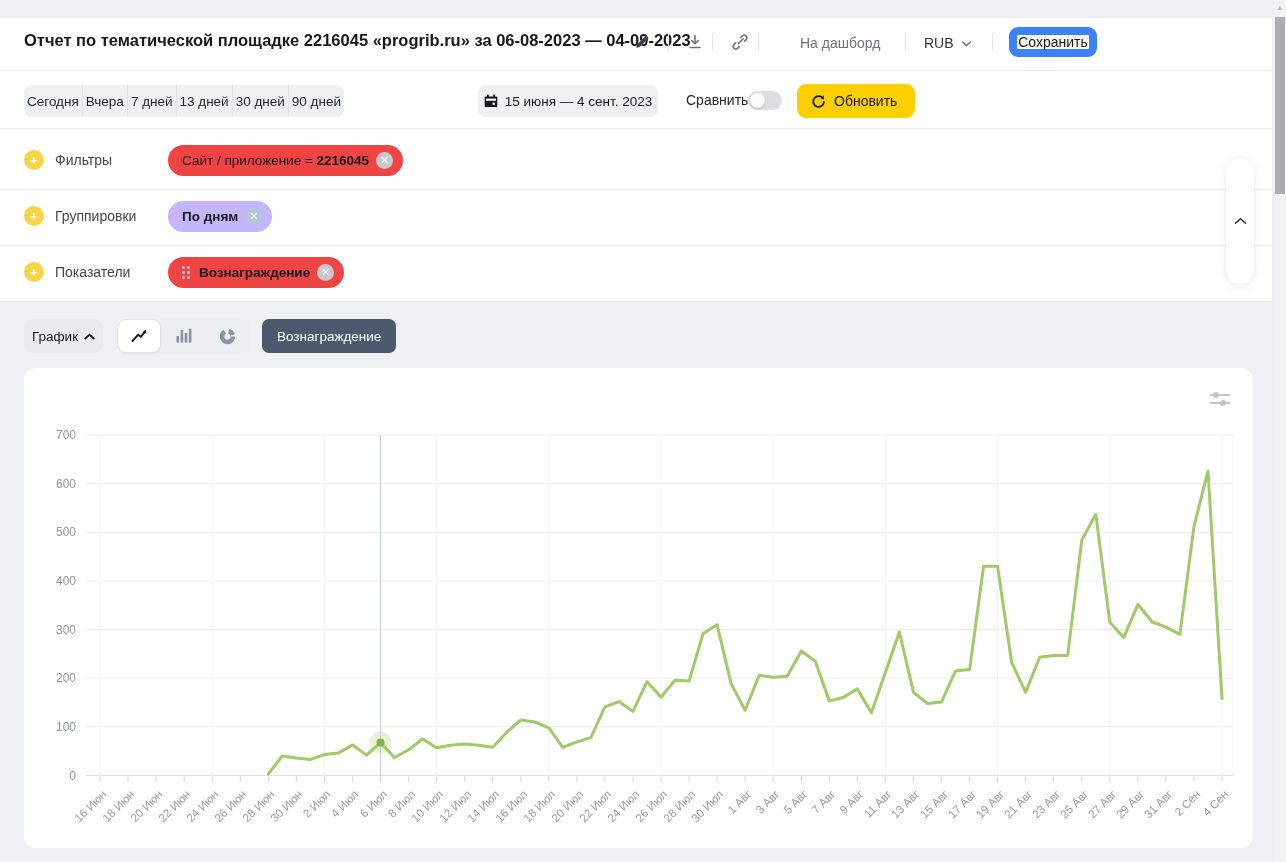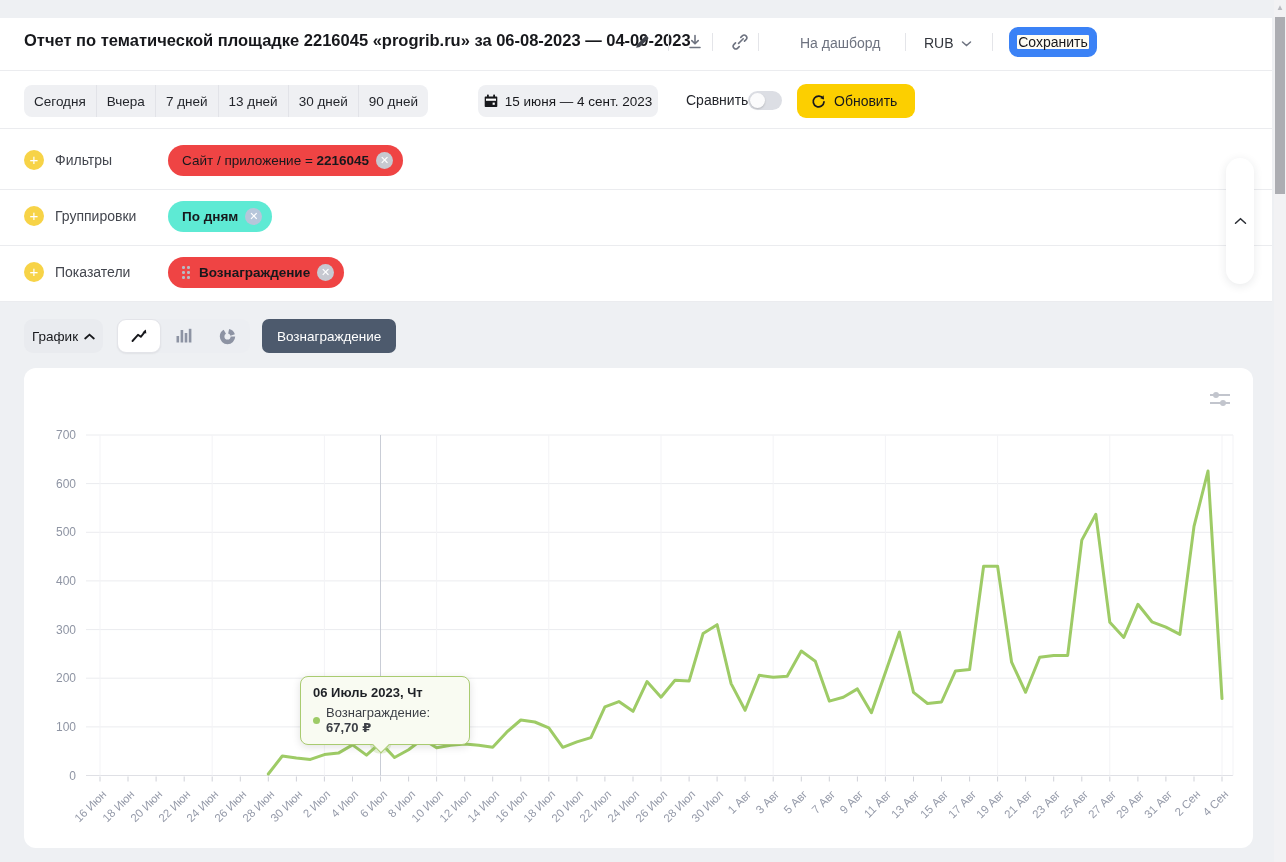--- a/index.html
+++ b/index.html
@@ -18,38 +18,38 @@
   .nav-sep{position:absolute;top:33px;width:1px;height:18px;background:#e4e5e9;}
   .nav-text{position:absolute;top:35px;font-size:14px;color:#6e7380;cursor:pointer;}
   .currency{color:#33363d;}
   .save-btn{position:absolute;left:1009px;top:27px;width:88px;height:30px;background:#fffdf3;
     border:8px solid #3b82f6;border-radius:9px;font-size:14px;color:#17181c;
     display:flex;align-items:center;justify-content:center;cursor:pointer;box-sizing:border-box;}
 
   
   .presets{position:absolute;left:24px;top:85px;height:32px;display:flex;border-radius:8px;overflow:hidden;}
   .preset-btn{background:#eff0f3;border:none;border-right:1px solid #e2e3e8;font-size:13.5px;color:#24262c;
-    padding:0 10px;height:32px;cursor:pointer;font-family:inherit;}
+    padding:0 3px;height:32px;cursor:pointer;font-family:inherit;}
   .preset-btn:last-child{border-right:none;}
   .date-range-btn{position:absolute;left:478px;top:85px;width:180px;height:32px;background:#eff0f3;border-radius:8px;
     display:flex;align-items:center;justify-content:center;gap:7px;font-size:13.5px;color:#17181c;cursor:pointer;}
   .compare-label{position:absolute;left:686px;top:92px;font-size:14px;color:#24262c;}
   .toggle{position:absolute;left:748px;top:91px;width:34px;height:19px;background:#dcdee4;border-radius:10px;cursor:pointer;}
   .toggle .knob{position:absolute;left:2px;top:2px;width:15px;height:15px;border-radius:50%;background:#fbfbfc;box-shadow:0 1px 2px rgba(0,0,0,.18);}
   .refresh-btn{position:absolute;left:797px;top:84px;height:34px;padding:0 18px 0 14px;background:#fccf00;border:none;border-radius:9px;
     font-size:14px;color:#17181c;display:flex;align-items:center;gap:8px;cursor:pointer;font-family:inherit;}
 
   
   .row-plus{position:absolute;left:24px;width:20px;height:20px;border-radius:50%;background:#f7d347;color:#fff;
     font-size:15px;line-height:19px;text-align:center;cursor:pointer;font-weight:400;}
   .row-label{position:absolute;left:55px;font-size:14px;color:#43464e;}
   .chip{position:absolute;left:168px;height:31px;border-radius:16px;display:flex;align-items:center;gap:7px;
     padding:0 10px 0 14px;font-size:13.5px;color:#17181c;cursor:default;}
   .chip.beige{background:#ef4444;}
-  .chip.blue{background:#5eead4;}
+  .chip.blue{background:#c4b5fd;}
   .chip b{font-weight:700;}
   .chip-x{width:17px;height:17px;border-radius:50%;background:#c7c9d1;color:#fff;font-size:11px;line-height:17px;
     text-align:center;cursor:pointer;flex:0 0 auto;}
   .chip.blue .chip-x{background:#b6c6da;}
   .drag-dots{display:grid;grid-template-columns:3px 3px;grid-auto-rows:3px;gap:2px;margin-right:2px;}
   .drag-dots i{width:2.5px;height:2.5px;border-radius:50%;background:#b7bac3;}
 
   
   .chart-collapse-btn{position:absolute;left:24px;top:319px;width:79px;height:34px;background:#e9ebef;border-radius:9px;
     display:flex;align-items:center;justify-content:center;gap:6px;font-size:13.5px;color:#17181c;cursor:pointer;}
@@ -329,28 +329,20 @@
       <div class="x-label" style="left: 901.65px; top: 419.5px;">21 Авг</div>
       <div class="x-label" style="left: 929.7px; top: 419.5px;">23 Авг</div>
       <div class="x-label" style="left: 957.75px; top: 419.5px;">25 Авг</div>
       <div class="x-label" style="left: 985.8px; top: 419.5px;">27 Авг</div>
       <div class="x-label" style="left: 1013.85px; top: 419.5px;">29 Авг</div>
       <div class="x-label" style="left: 1041.9px; top: 419.5px;">31 Авг</div>
       <div class="x-label" style="left: 1069.95px; top: 419.5px;">2 Сен</div>
       <div class="x-label" style="left: 1098px; top: 419.5px;">4 Сен</div>
     </div>
 
-  <div class="tooltip">
-    <div class="tooltip-title">06 Июль 2023, Чт</div>
-    <div class="tooltip-row">
-      <span class="tooltip-dot"></span>
-      <span><span>Вознаграждение: </span><b>67,70 ₽</b></span>
-    </div>
-    <div class="tooltip-arrow"></div>
-  </div>
 </div>
 
 <div class="collapse-pill">
   <svg width="13" height="8" viewBox="0 0 13 8">
     <path d="M1.5 6.3L6.5 1.7l5 4.6" stroke="#2a2d34" stroke-width="1.5" fill="none" stroke-linecap="round"></path>
   </svg>
 </div>
 <div class="scrollbar-track"></div>
 <div class="scrollbar-arrow">▲</div>
 <div class="scrollbar-thumb"></div>

